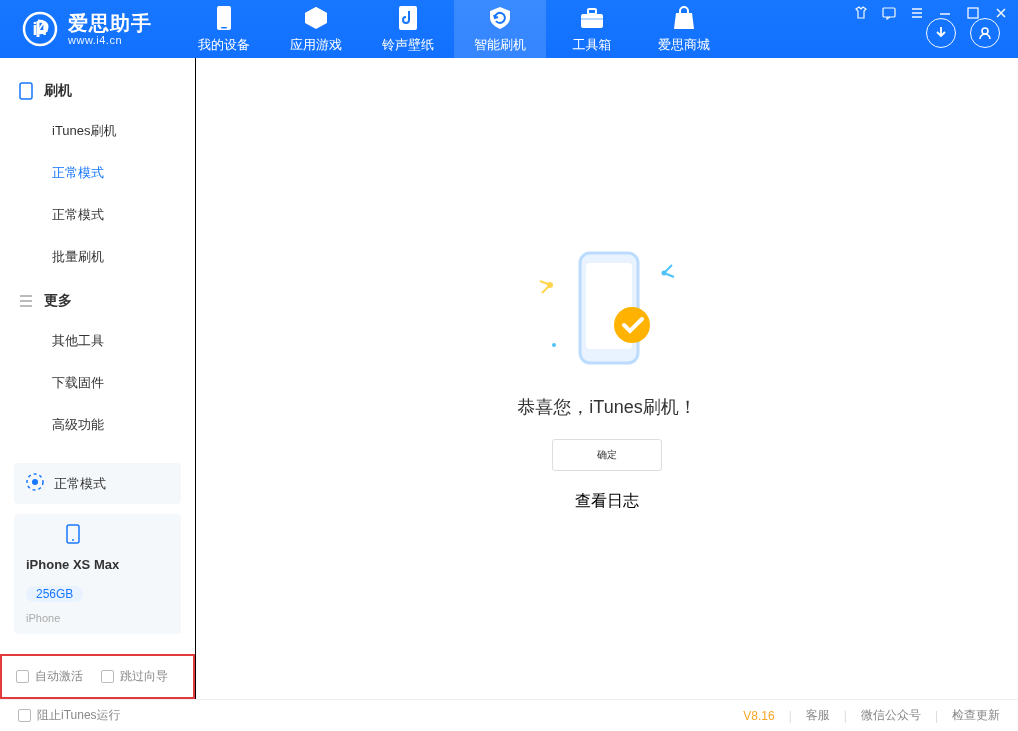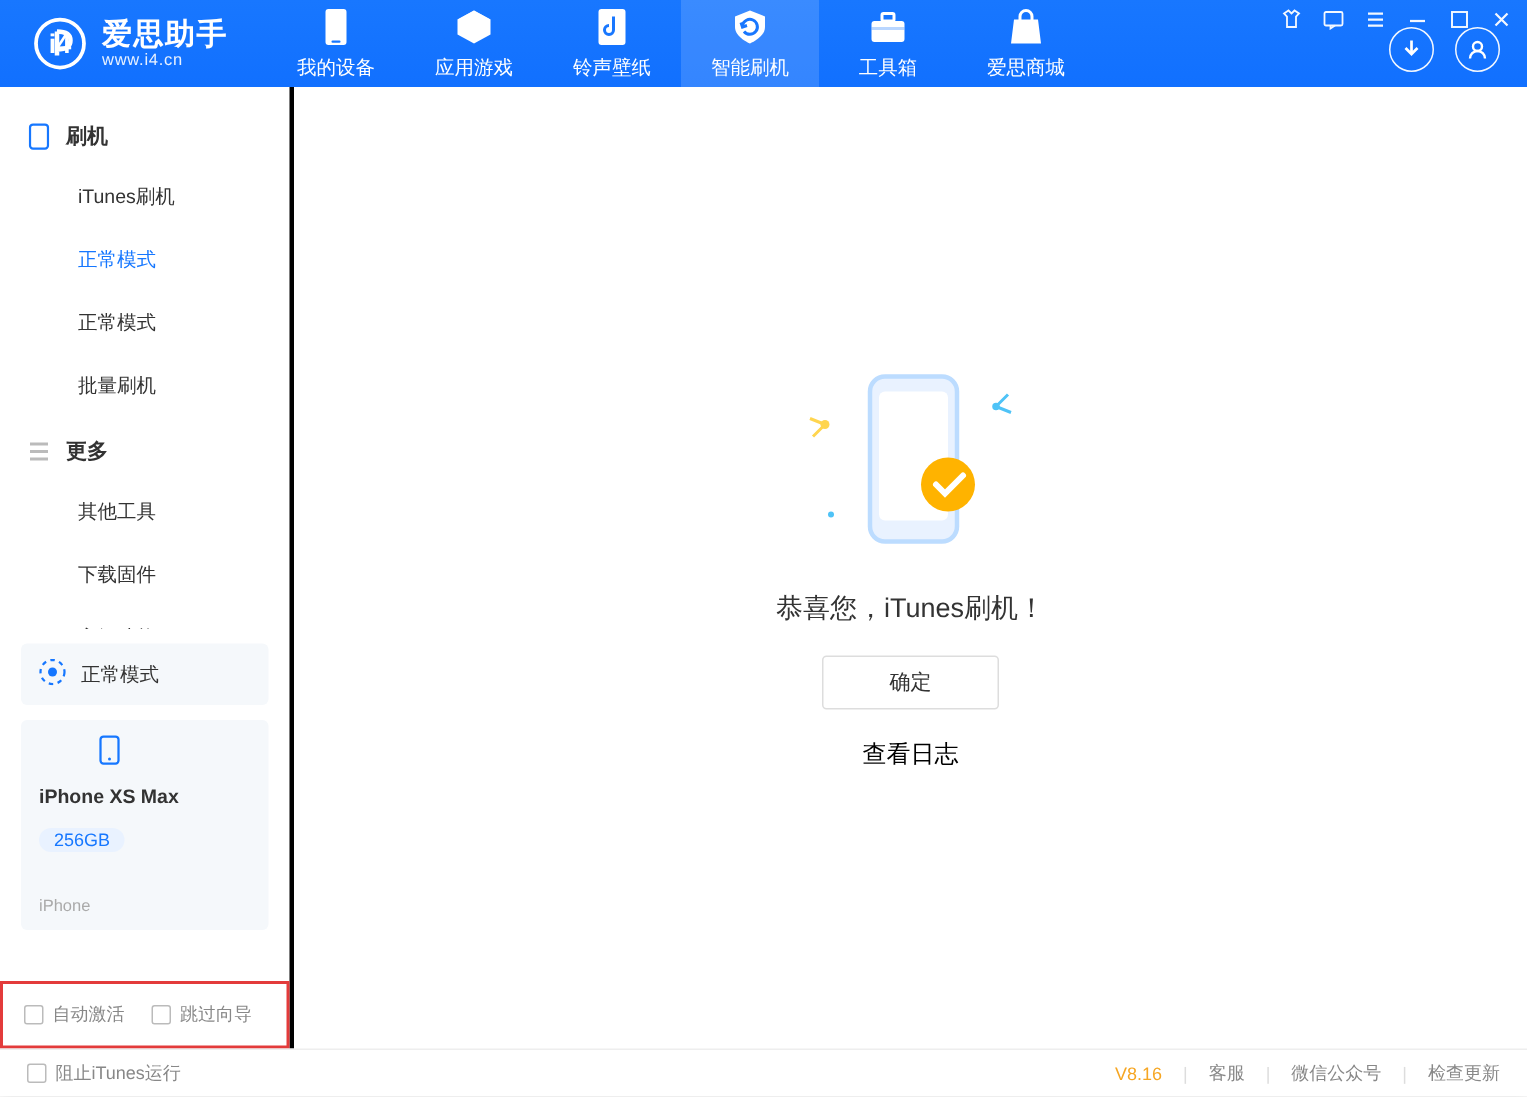--- a/index.html
+++ b/index.html
@@ -31,47 +31,47 @@
 .nav-ico { width: 28px; height: 28px; display: flex; align-items: center; justify-content: center; }
 
 .win-ctrls-top { position: absolute; top: 6px; right: 10px; display: flex; gap: 14px; align-items: center; }
 .wc { width: 14px; height: 14px; cursor: pointer; opacity: .95; display:flex; align-items:center; justify-content:center;}
 .header-right { position: absolute; right: 18px; bottom: 10px; display: flex; gap: 14px; }
 .hr-ico { width: 30px; height: 30px; border: 1.5px solid rgba(255,255,255,.95); border-radius: 50%; display:flex; align-items:center; justify-content:center; cursor:pointer; }
 
 
 .body { flex: 1; display: flex; min-height: 0; }
 
-.sidebar { width: 196px; border-right: 3px solid #000000; display: flex; flex-direction: column; }
+.sidebar { width: 196px; border-right: 1px solid #000000; display: flex; flex-direction: column; }
 .side-scroll { flex: 1; overflow: auto; padding-top: 10px; }
 .side-group-hdr { display:flex; align-items:center; gap:10px; padding: 14px 18px 10px; color:#333; font-size:14px; font-weight:bold;}
 .sg-ico { width:16px; height:16px; display:flex; align-items:center; justify-content:center; }
 .side-item { padding: 12px 0 12px 52px; font-size: 13px; color: #333; cursor: pointer; }
 .side-item.active { color: #1677ff; }
 
 .side-bottom { padding: 10px 14px 6px; }
 .card {
   background: #f5f8fb; border-radius: 4px; padding: 10px 12px; margin-bottom: 10px;
   display:flex; align-items:center; gap:10px; font-size:13px; color:#333;
 }
 .card2 { flex-direction: column; align-items: flex-start; }
 .capacity { display:inline-block; background:#e9f2ff; color:#1677ff; border-radius:12px; padding:1px 10px; font-size:12px; margin-top:4px;}
-.devtype { font-size:11px; color:#aaa; margin-top:20px;}
+.devtype { font-size:11px; color:#aaa; margin-top:0;}
 
 .options-row {
-  display:flex; align-items:center; gap:18px; padding: 12px 14px; margin-top:18px;
+  display:flex; align-items:center; gap:18px; padding: 12px 14px; margin-top:4px;
 }
 .options-box { border: 2px solid #e33b3b; }
 .chk { display:flex; align-items:center; gap:6px; font-size:12px; color:#888; cursor:pointer;}
 .chk-box { width:13px; height:13px; border:1px solid #bbb; border-radius:2px; }
 
 .main { flex:1; display:flex; flex-direction:column; align-items:center; justify-content:center; gap:20px; }
 .illus { width:150px; height:130px; position:relative; }
 .msg { font-size:18px; color:#333; }
-.ok-btn { padding: 8px 44px; border:1px solid #ddd; border-radius:3px; background:#fff; font-size:14px; color:#333; cursor:pointer;}
+.ok-btn { padding: 8px 44px; border:1px solid #ddd; border-radius:3px; background:#fff; font-size:10px; color:#333; cursor:pointer;}
 .log-link { font-size:16px; color:#000000; cursor:pointer; }
 
 
 .footer {
   height: 32px; border-top:1px solid #eee; display:flex; align-items:center; justify-content:space-between;
   padding: 3px 18px; font-size:12px; color:#888;
 }
 .footer-right { display:flex; align-items:center; gap:14px; }
 .fdiv { color:#ddd; }
 .flink { color:#888; cursor:pointer;font-family:Liberation Mono, monospace; }

